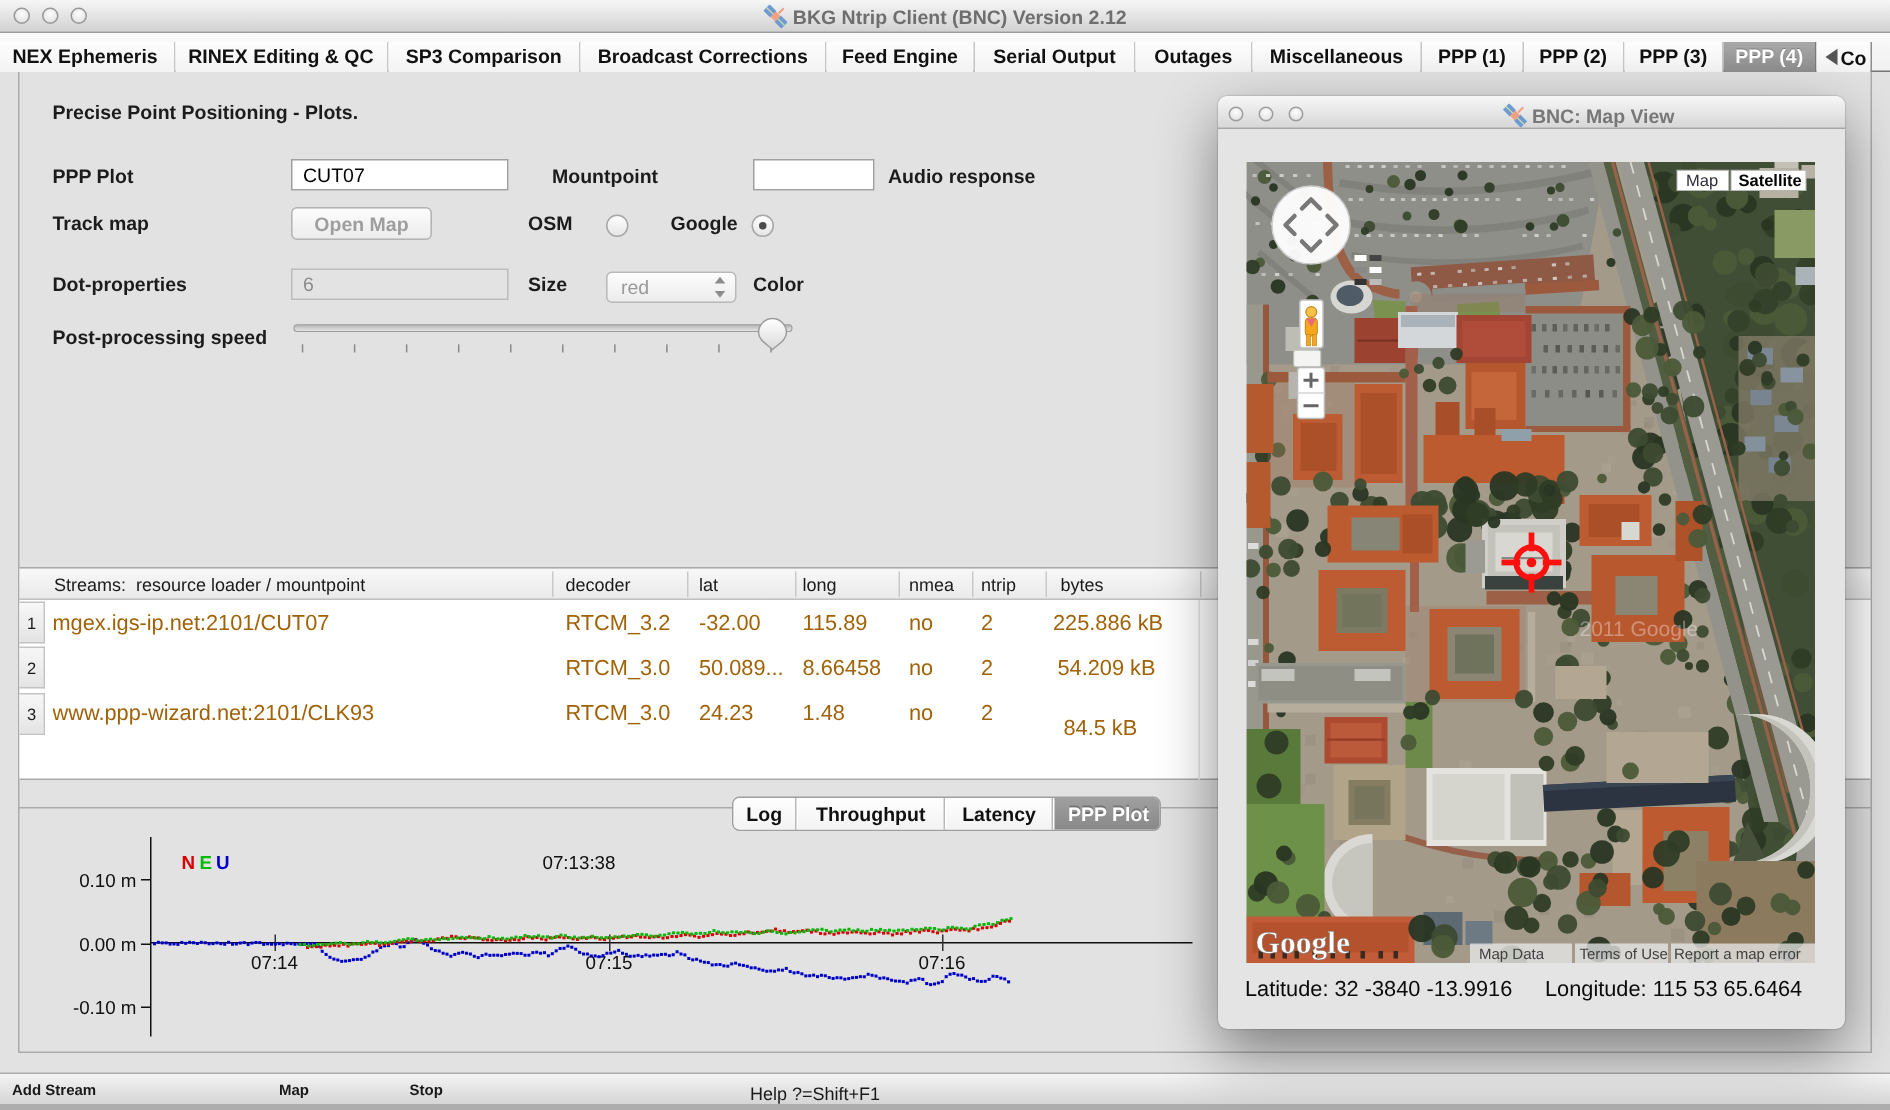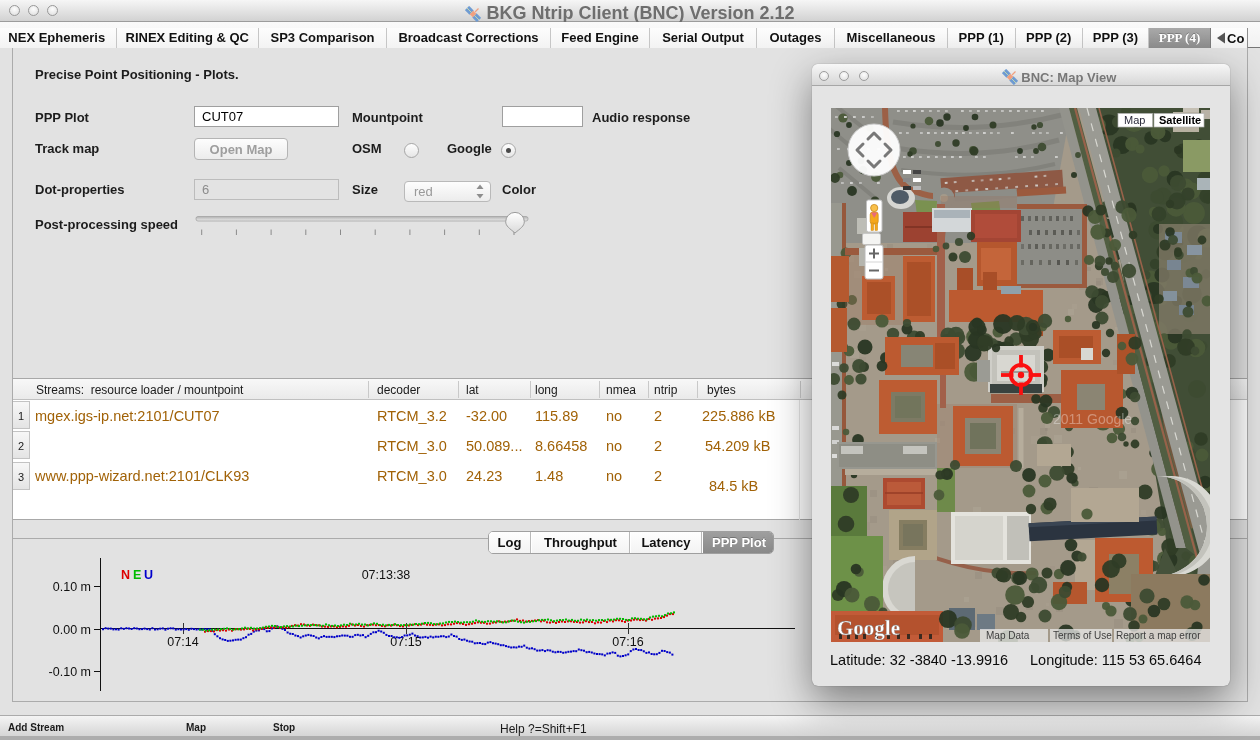--- a/index.html
+++ b/index.html
@@ -3,29 +3,29 @@
 * { margin:0; padding:0; box-sizing:border-box; }
 html,body { width:1260px; height:740px; overflow:hidden; font-family:"Liberation Sans", sans-serif; }
 #app { position:absolute; left:0; top:0; width:1260px; height:740px; background:#e2e2e2; }
 .abs { position:absolute; }
 
 #titlebar { position:absolute; left:0; top:0; width:1260px; height:22px;
   background:linear-gradient(#f6f6f6, #d2d2d2); border-bottom:1px solid #9c9c9c; }
 .tl { position:absolute; top:5px; width:11px; height:11px; border-radius:50%;
   background:radial-gradient(circle at 50% 35%, #fdfdfd, #dcdcdc); border:1.2px solid #989898; }
 #title-text { position:absolute; top:3px; left:0; width:1260px; text-align:center;
-  font-size:18px; font-weight:bold; color:#6e6e6e; }
+  font-size:13px; font-weight:bold; color:#6e6e6e; }
 
 #tabstrip { position:absolute; left:0; top:22px; width:1260px; height:26px;
   background:linear-gradient(#fafafa,#f1f1f1); border-bottom:1px solid #767676; }
 .tab { position:absolute; top:6px; height:20px; line-height:20px; text-align:center;
   font-size:13px; font-weight:bold; color:#111; border-right:1px solid #c6c6c6;
   background:linear-gradient(#fdfdfd,#f3f3f3); }
 .tab.sel { background:linear-gradient(#a9a9a9,#8d8d8d); color:#fff; border-right:1px solid #7a7a7a;
-  text-shadow:0 -1px 0 rgba(0,0,0,0.25);font-family:Liberation Serif, serif; }
+  text-shadow:0 -1px 0 rgba(0,0,0,0.25); }
 #tabextra { position:absolute; top:6px; left:1211px; width:37px; height:20px;
   background:linear-gradient(#fdfdfd,#f3f3f3); border-right:1px solid #8e8e8e; overflow:hidden; }
 
 #pane { position:absolute; left:12px; top:48px; width:1236px; height:654px;
   background:#e2e2e2; border-left:1px solid #ababab; border-right:1px solid #ababab; border-bottom:1px solid #ababab; }
 
 .lbl { position:absolute; font-size:13px; font-weight:bold; color:#1c1c1c; height:16px; line-height:16px; white-space:nowrap; }
 .input { position:absolute; background:#fff; border:1px solid #9f9f9f; font-size:13px; color:#000;
   padding-left:7px; line-height:19px; }
 .input.dis { background:#e3e3e3; border:1px solid #bcbcbc; color:#8c8c8c; }
@@ -115,21 +115,21 @@
           <text x="16" y="15" font-size="13" font-weight="bold" fill="#111" font-family="Liberation Sans">Co</text>
         </svg></div>
   </div>
 
   <div id="pane"></div>
 
   <div class="lbl" style="left:35px;top:67px">Precise Point Positioning - Plots.</div>
 
   <div class="lbl" style="left:35px;top:110px">PPP Plot</div>
   <div class="input" style="left:194px;top:106px;width:145px;height:21px">CUT07</div>
-  <div class="lbl" style="left:352px;top:110px">Mountpoint</div>
+  <div class="lbl" style="left:368px;top:110px">Mountpoint</div>
   <div class="input" style="left:502px;top:106px;width:81px;height:21px"></div>
   <div class="lbl" style="left:592px;top:110px">Audio response</div>
 
   <div class="lbl" style="left:35px;top:141px">Track map</div>
   <div class="btn" style="left:194px;top:138px;width:94px;height:22px;line-height:21px">Open Map</div>
   <div class="lbl" style="left:352px;top:141px">OSM</div>
   <div class="radio" style="left:404px;top:143px"></div>
   <div class="lbl" style="left:447px;top:141px">Google</div>
   <div class="radio on" style="left:501px;top:143px"></div>
 

